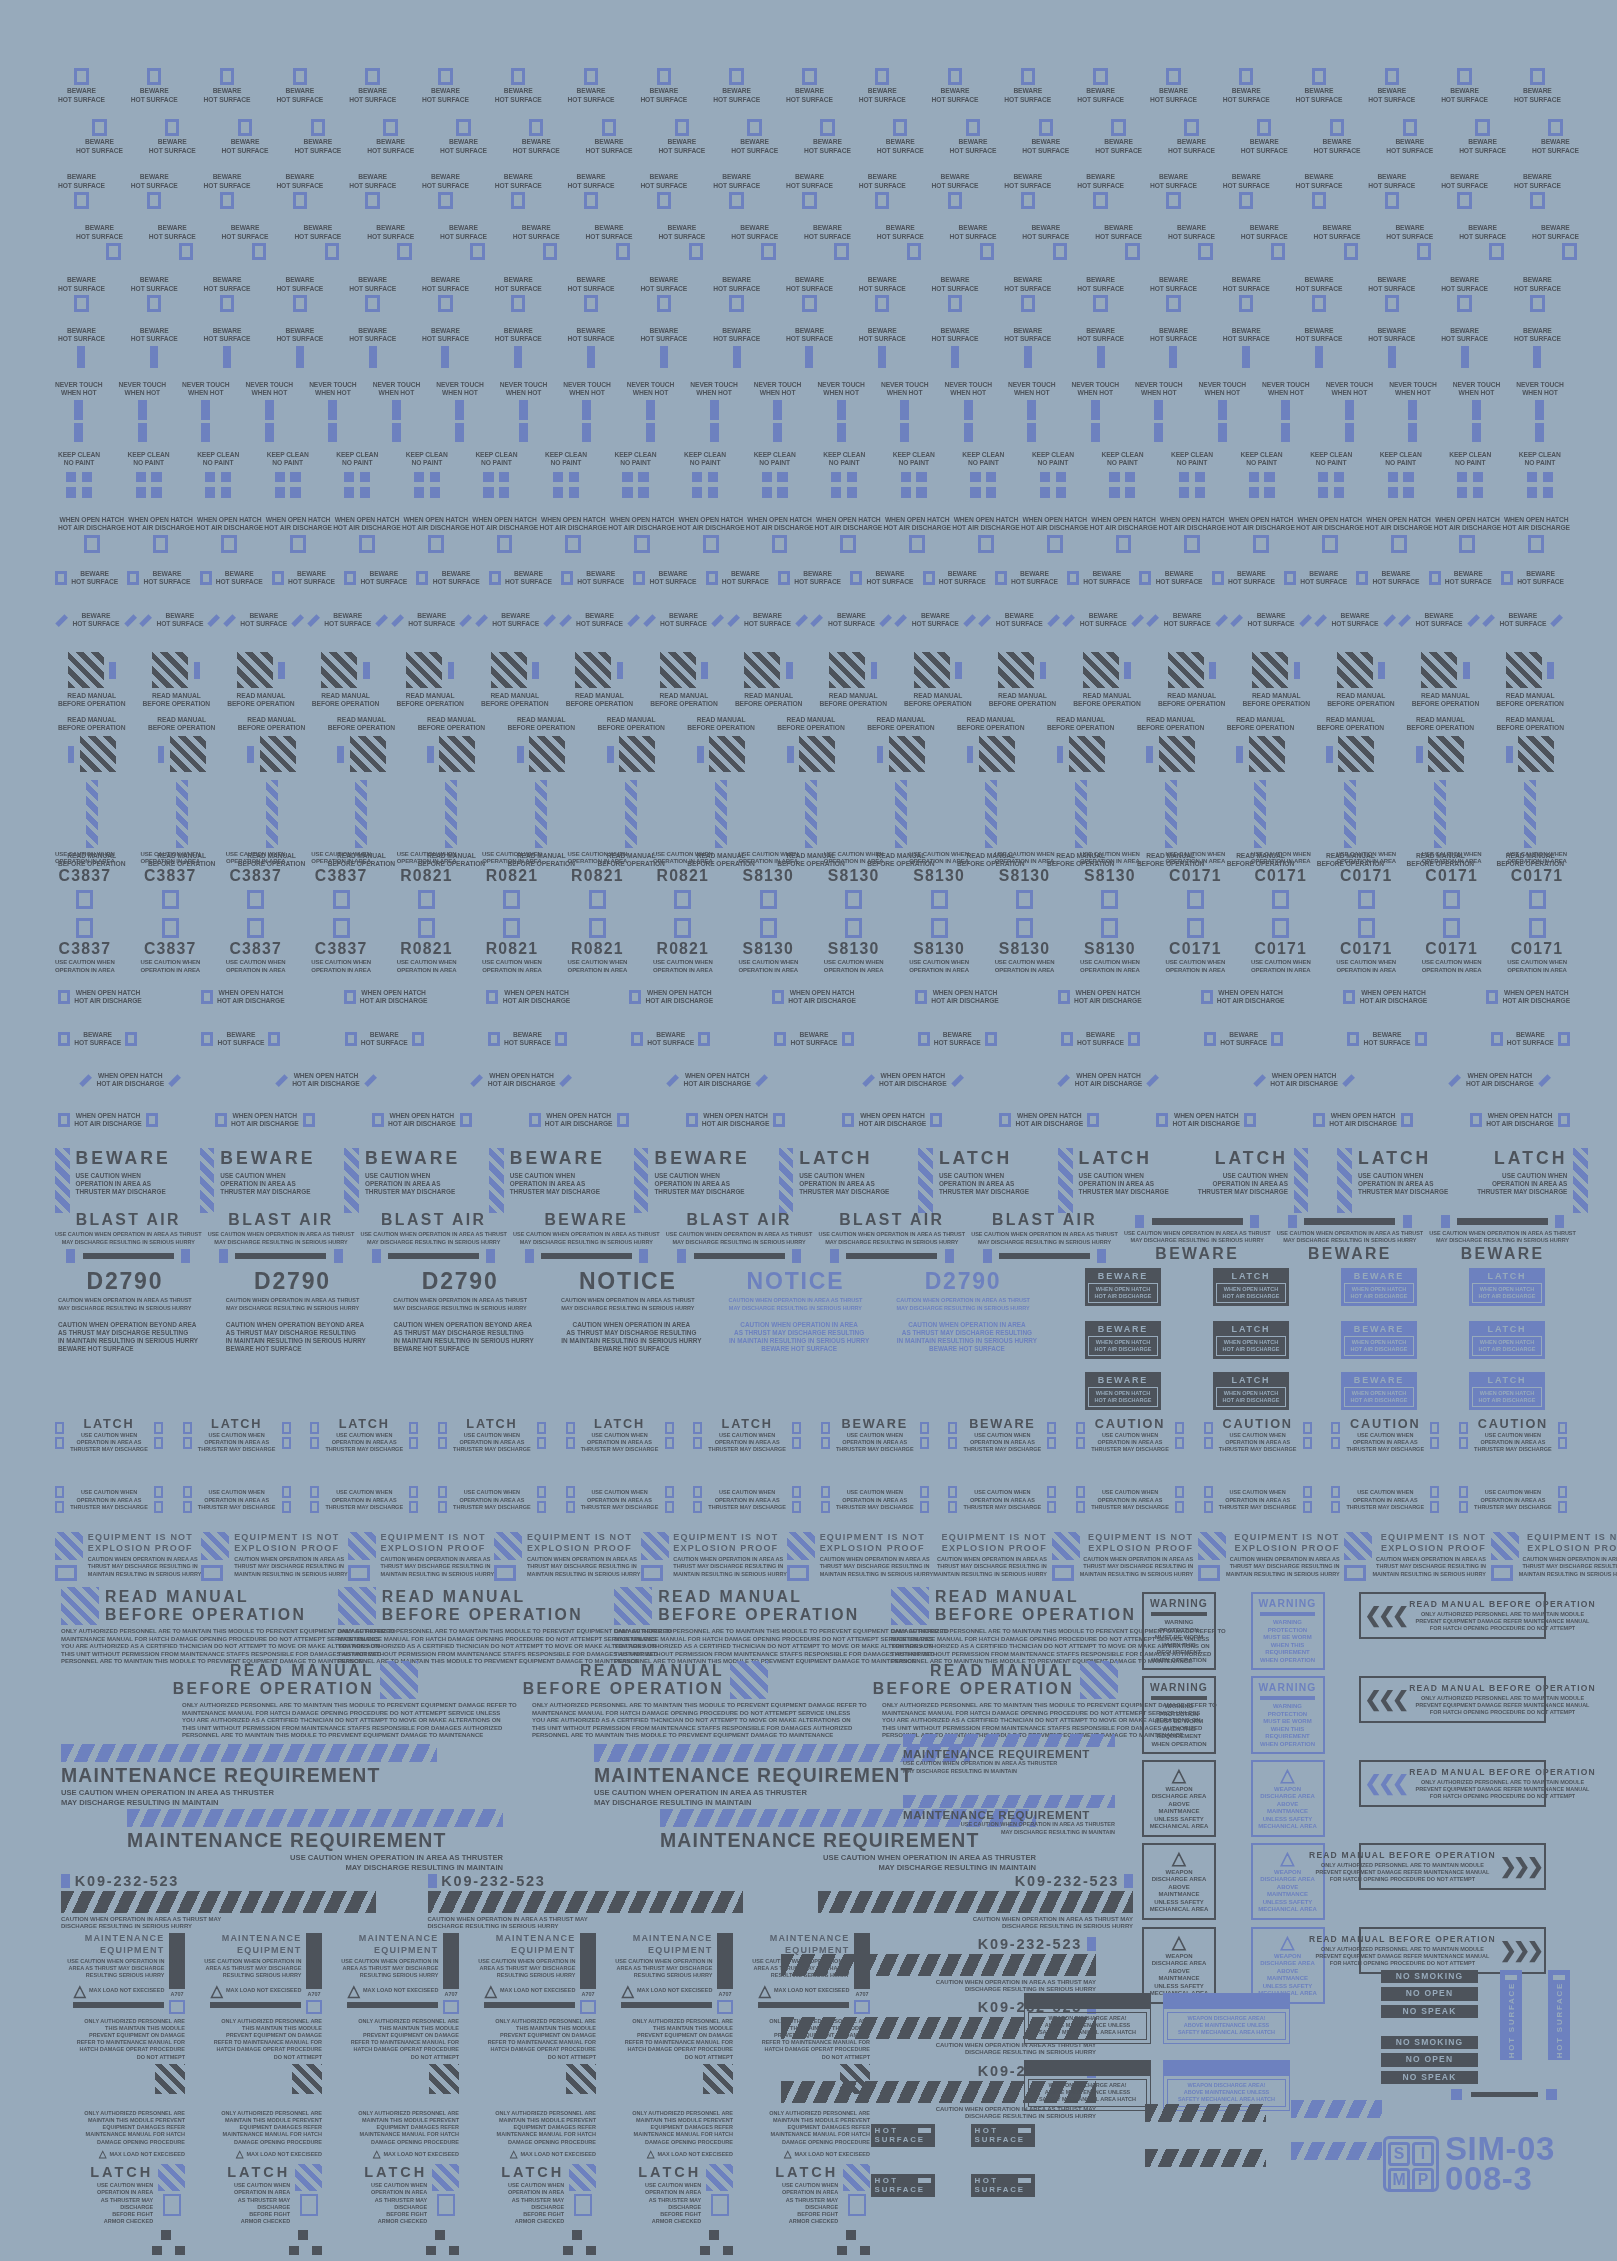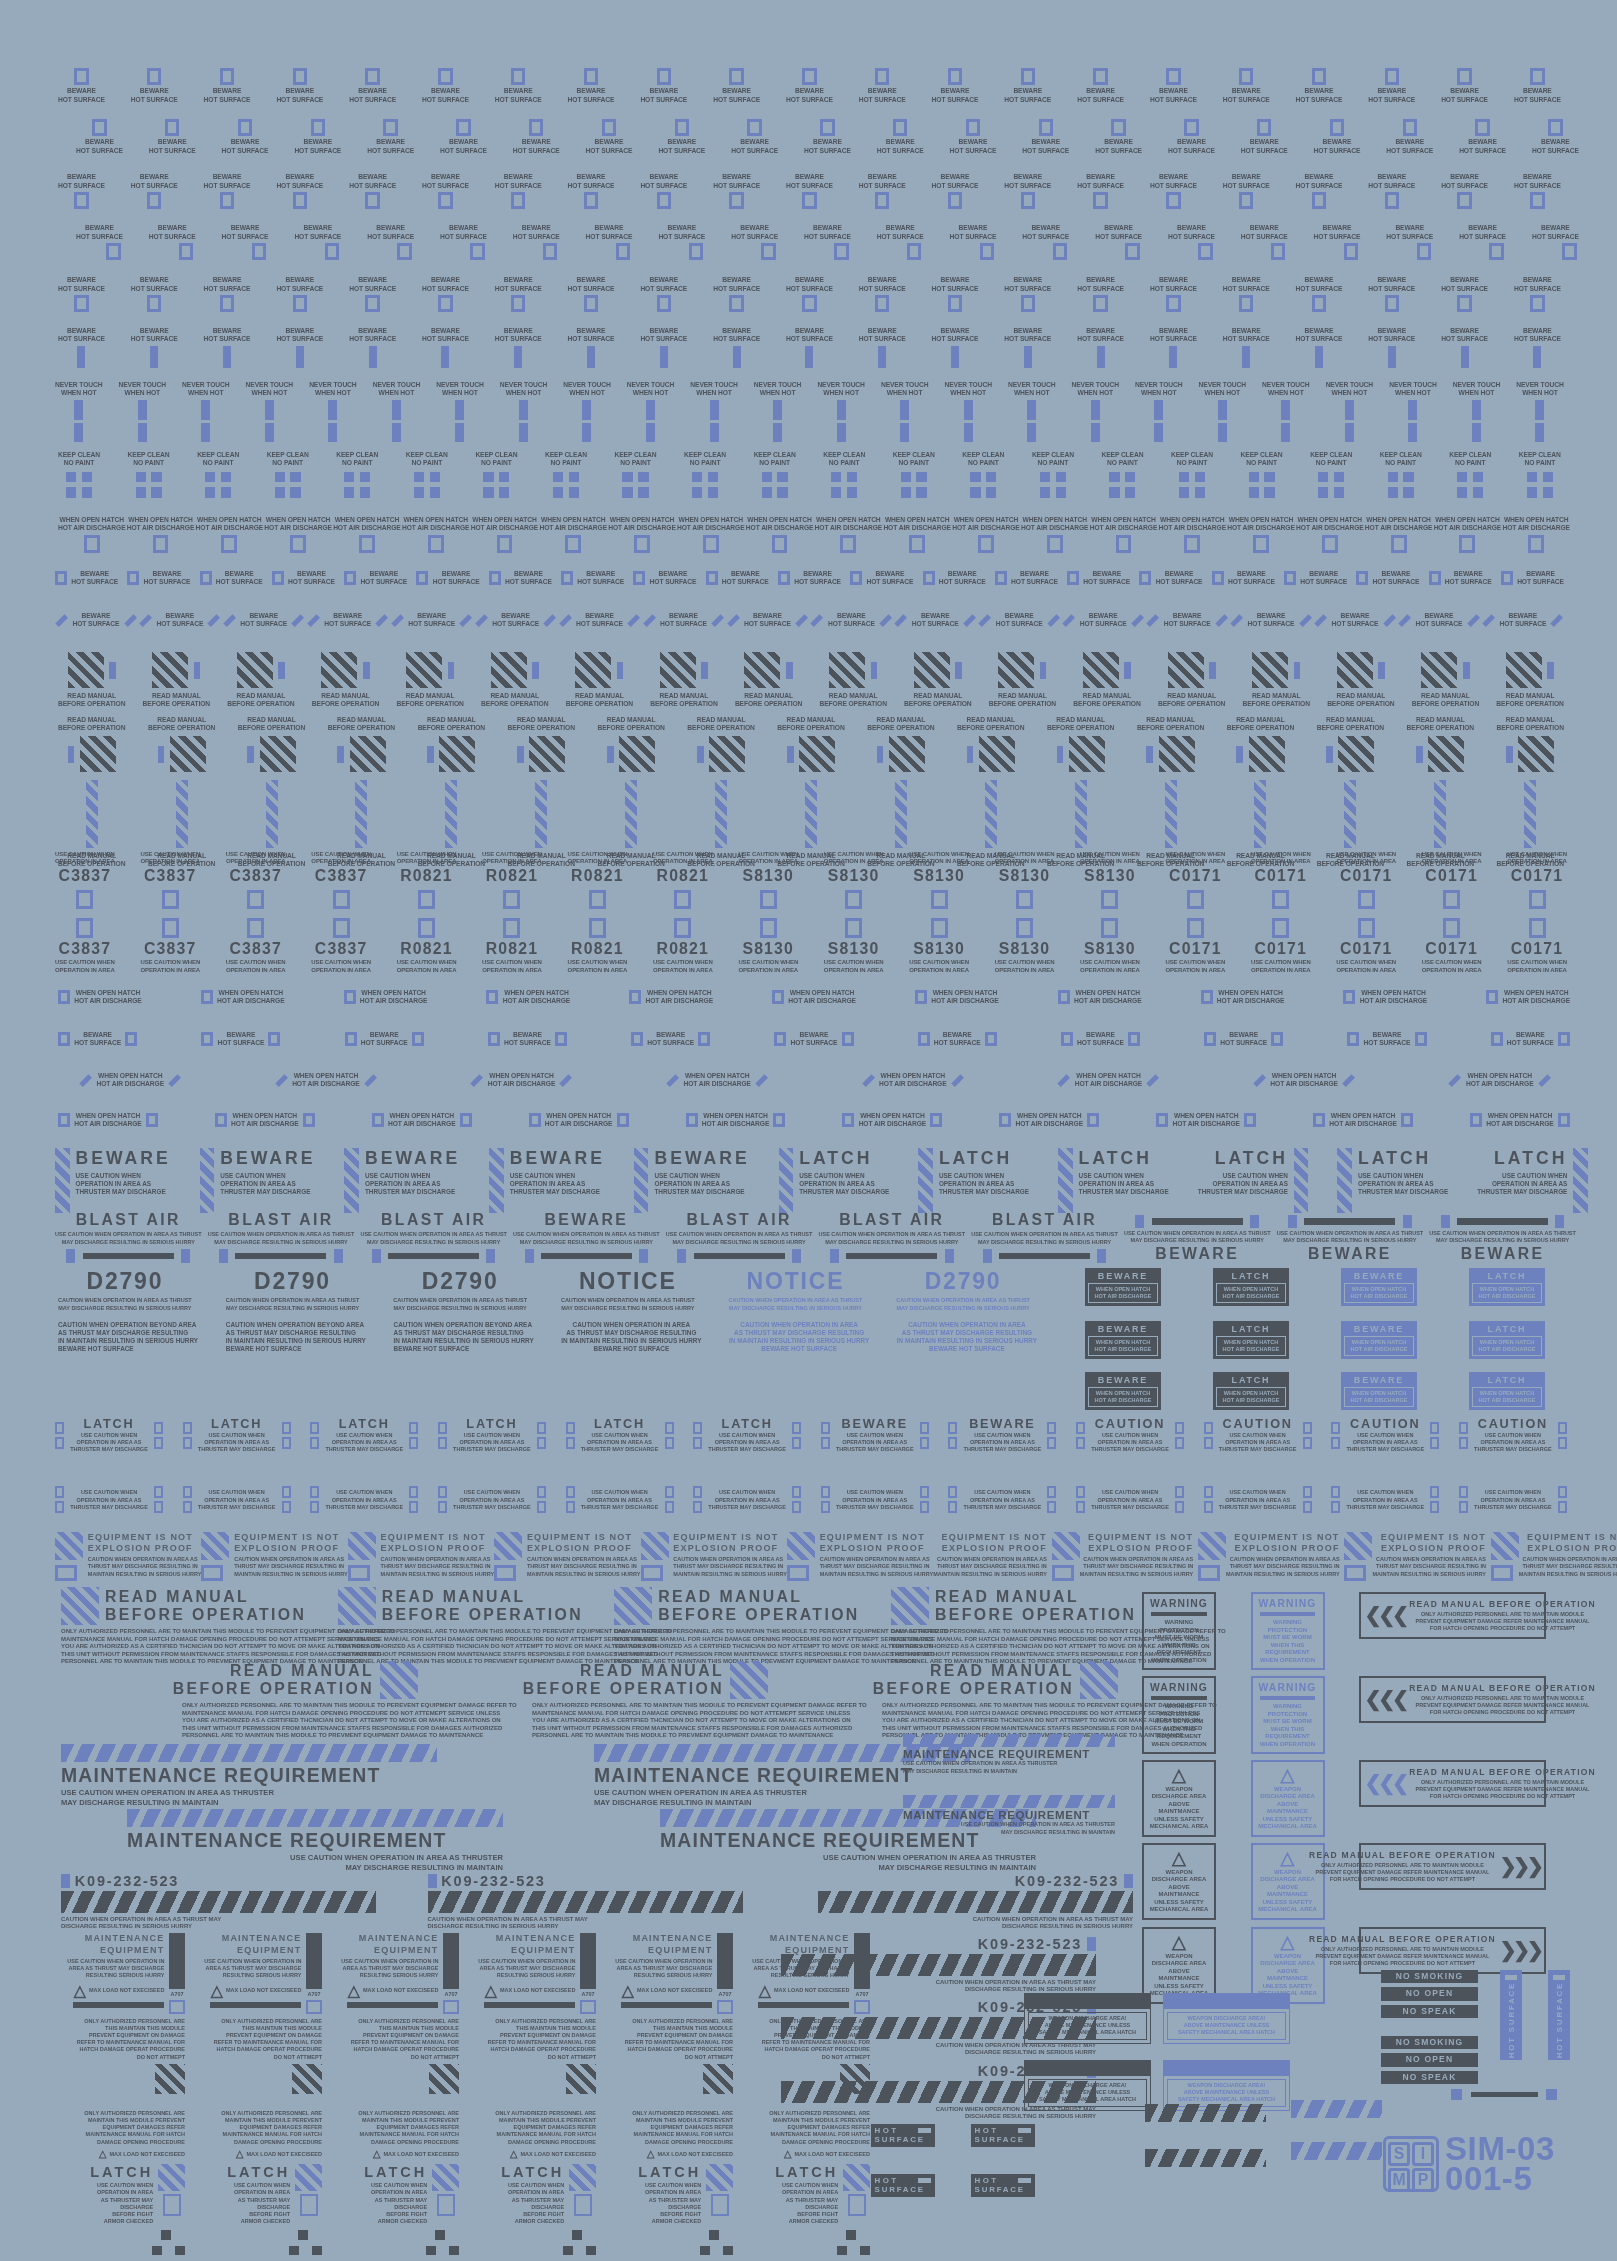--- a/index.html
+++ b/index.html
@@ -5272,17 +5272,17 @@
 
   <div class="abs" id="logoBlock" style="left:1383px;top:2134px;display:flex;align-items:center;gap:6px;">
     <div style="width:56px;height:56px;border:3px solid var(--blue);border-radius:6px;display:grid;grid-template-columns:1fr 1fr;grid-template-rows:1fr 1fr;gap:2.4px;padding:2.4px;">
       <div class="logoletter">S</div>
       <div class="logoletter">I</div>
       <div class="logoletter">M</div>
       <div class="logoletter">P</div>
     </div>
     <div style="display:flex;flex-direction:column;line-height:.92;">
       <span style="font-size:33px;font-weight:bold;color:var(--blue);letter-spacing:0.6px;">SIM-03</span>
-      <span style="font-size:33px;font-weight:bold;color:var(--blue);letter-spacing:0.6px;">001-5</span>
+      <span style="font-size:33px;font-weight:bold;color:var(--blue);letter-spacing:0.6px;">008-3</span>
     </div>
   </div>
 </div>
 
 
 </body></html>

